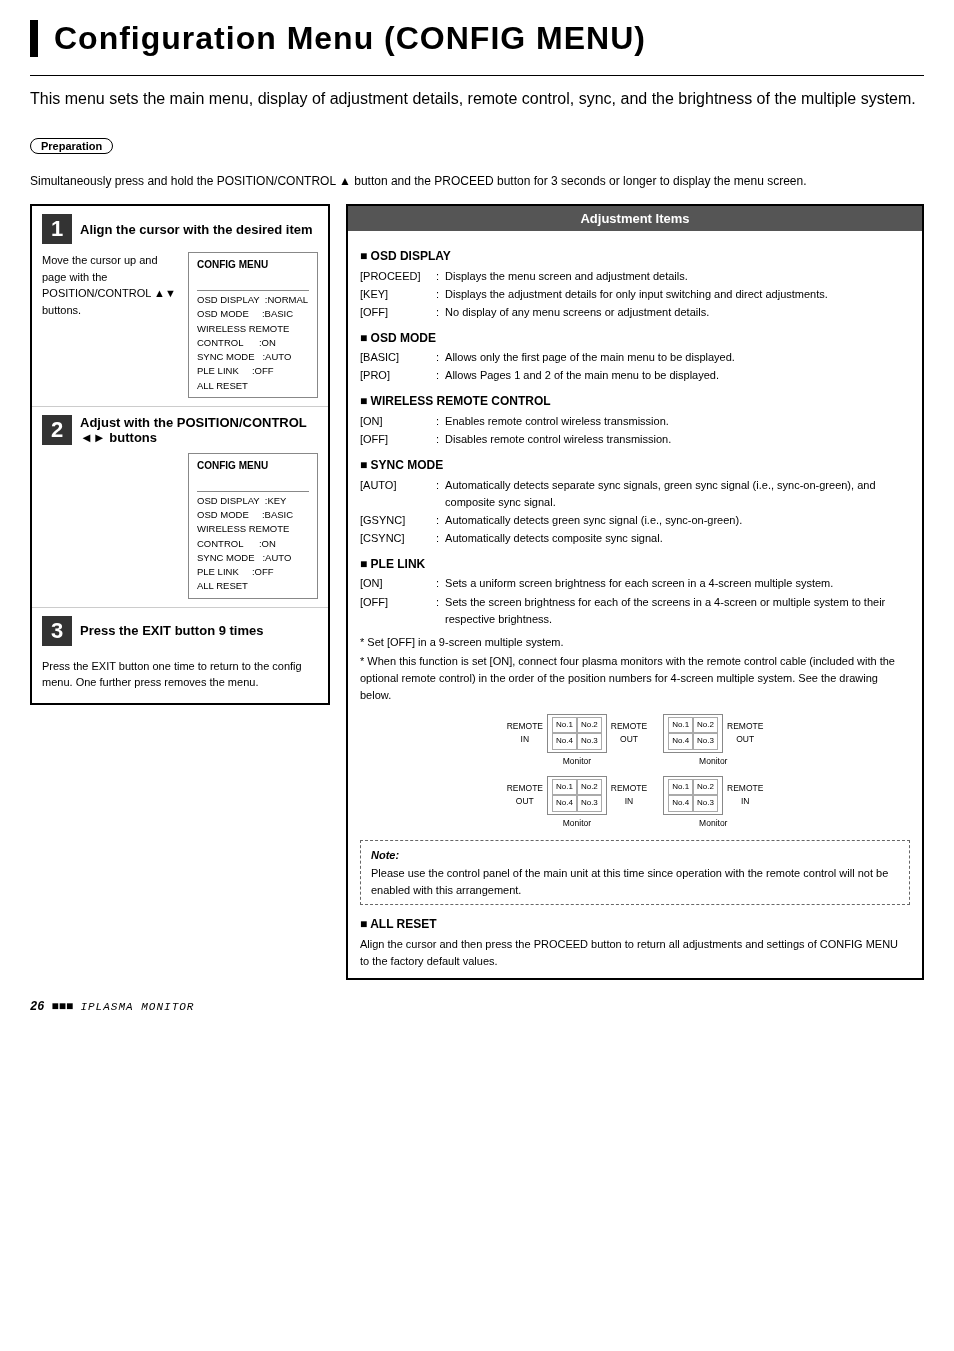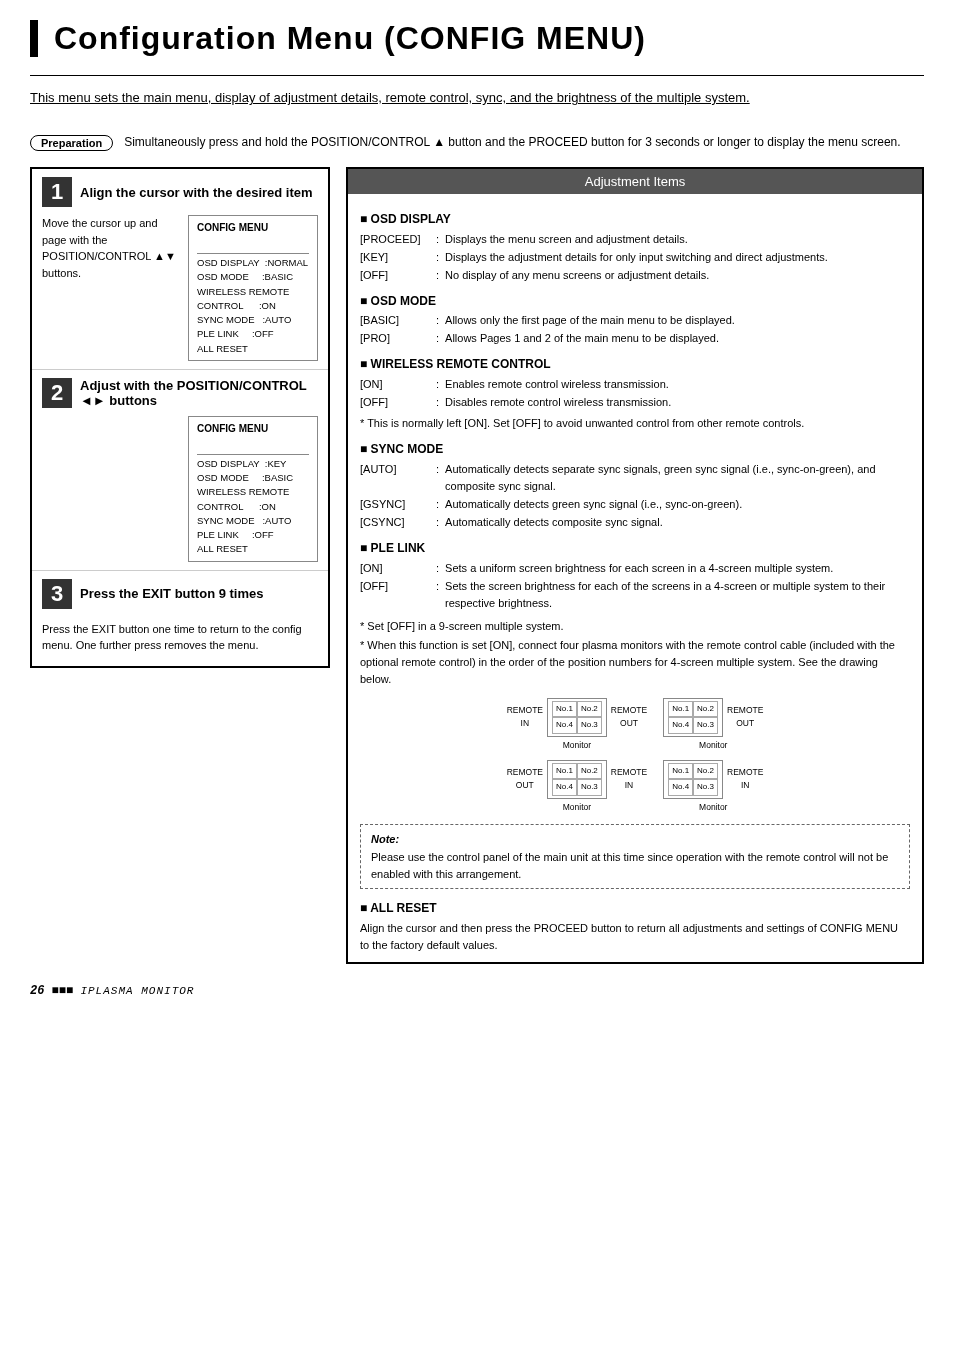--- a/index.html
+++ b/index.html
@@ -17,31 +17,31 @@
       font-size: 32px;
       font-weight: 900;
       font-family: Arial Black, sans-serif;
       border-left: 8px solid #000;
       padding-left: 16px;
       margin-bottom: 18px;
       letter-spacing: 1px;
     }
 
     .intro-text {
-      font-size: 13px;
+      font-size: 16px;
       margin-bottom: 30px;
-      text-decoration: underline;
     }
 
     .preparation-bar {
       display: flex;
       align-items: flex-start;
       margin-bottom: 16px;
       font-size: 12px;
-      gap: 11px;
+      gap: 20px;
+      flex-direction: column;
     }
 
     .preparation-badge {
       border: 1.5px solid #000;
       border-radius: 12px;
       padding: 1px 10px;
       font-size: 11px;
       font-weight: bold;
       white-space: nowrap;
       flex-shrink: 0;
@@ -131,21 +131,21 @@
     .right-column {
       flex: 1;
       border: 2px solid #000;
       padding: 0;
     }
 
     .adj-header {
       background: #555;
       color: #fff;
       text-align: center;
-      font-weight: normal;
+      font-weight: bold;
       font-size: 13px;
       padding: 5px 0;
     }
 
     .adj-body {
       padding: 8px 12px;
       font-size: 11px;
       line-height: 1.55;
     }
 
@@ -307,21 +307,20 @@
       <div class="adj-row">
         <span class="adj-key">[ON]</span>
         <span>:</span>
         <span class="adj-val">Enables remote control wireless transmission.</span>
       </div>
       <div class="adj-row">
         <span class="adj-key">[OFF]</span>
         <span>:</span>
         <span class="adj-val">Disables remote control wireless transmission.</span>
       </div>
-      <div style="margin-top:4px; font-size:11px;">* This is normally left [ON]. Set [OFF] to avoid unwanted control from other remote controls.</div>
 
       <div class="adj-section-title">SYNC MODE</div>
       <div class="adj-row">
         <span class="adj-key">[AUTO]</span>
         <span>:</span>
         <span class="adj-val">Automatically detects separate sync signals, green sync signal (i.e., sync-on-green), and composite sync signal.</span>
       </div>
       <div class="adj-row">
         <span class="adj-key">[GSYNC]</span>
         <span>:</span>

